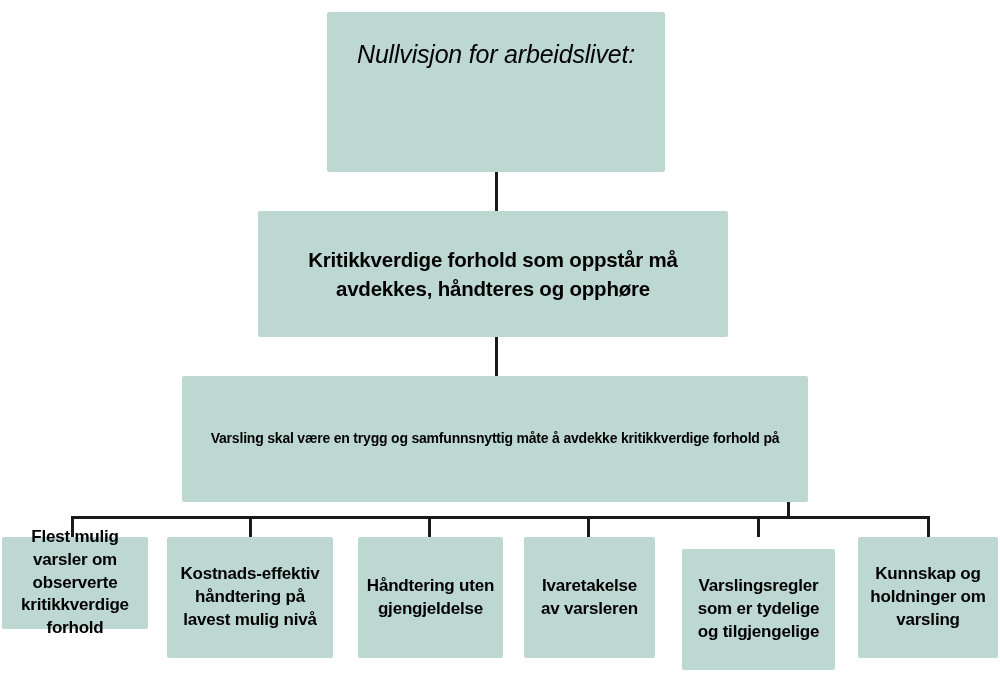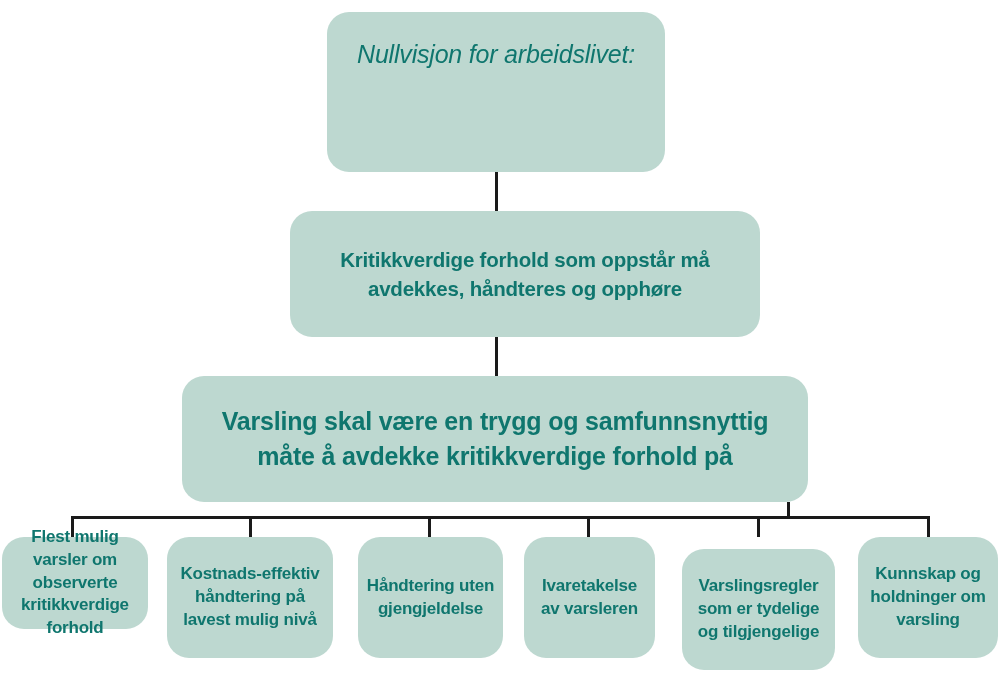--- a/index.html
+++ b/index.html
@@ -15,28 +15,28 @@
     overflow: hidden;
   }
   #diagram {
     position: relative;
     width: 1000px;
     height: 684px;
   }
   .node {
     position: absolute;
     background: #bdd8d0;
-    border-radius: 22px;
+    border-radius: 2px;
     display: flex;
     flex-direction: column;
     align-items: center;
     justify-content: center;
     text-align: center;
     box-sizing: border-box;
-    color: #0f766e;
+    color: #000000;
   }
   
   .node-vision {
     left: 327px;
     top: 12px;
     width: 338px;
     height: 160px;
     padding: 10px 24px 14px 24px;
     justify-content: flex-start;
   }
@@ -55,39 +55,38 @@
     letter-spacing: -0.2px;
     margin-top: 20px;
   }
   
   .node-l2 {
     left: 258px;
     top: 211px;
     width: 470px;
     height: 126px;
     padding: 6px 12px;
-    margin-left: 32px;
   }
   .node-l2 .txt {
     font-weight: bold;
     font-size: 20.5px;
     line-height: 1.42;
     letter-spacing: -0.2px;
   }
   
   .node-l3 {
     left: 182px;
     top: 376px;
     width: 626px;
     height: 126px;
     padding: 6px 18px;
   }
   .node-l3 .txt {
     font-weight: bold;
-    font-size: 25px;
+    font-size: 14px;
     line-height: 1.42;
     letter-spacing: -0.2px;
   }
   
   .node-leaf {
     top: 537px;
     padding: 4px 8px;
   }
   .node-leaf .txt {
     font-weight: bold;

